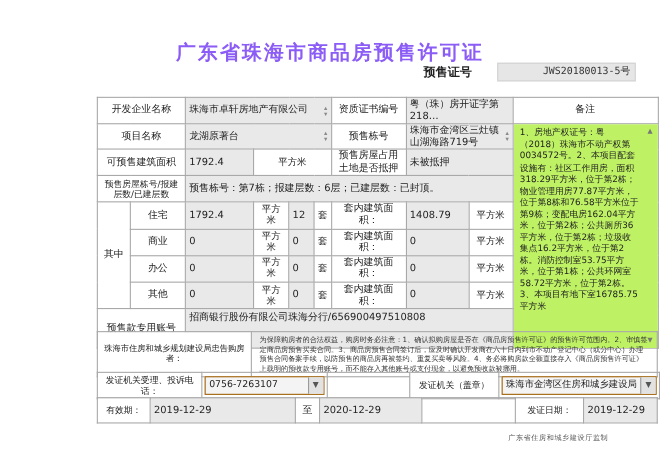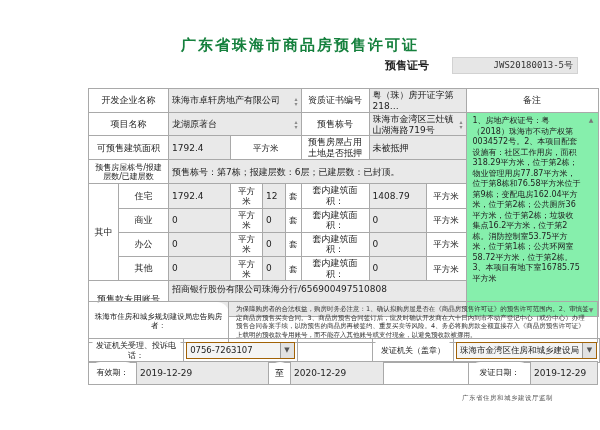--- a/index.html
+++ b/index.html
@@ -4,49 +4,49 @@
 <style>
   * { margin:0; padding:0; box-sizing:border-box; }
   body { background:#fff; }
   .doc {
     position:relative; width:600px; height:430px; background:#ffffff;
     font-family:"DejaVu Sans", sans-serif; color:#1c1c1c; overflow:hidden;
   }
   .title {
     position:absolute; top:36px; left:0; width:100%;
     text-align:center; font-family:"DejaVu Serif", serif;
-    font-size:15px; font-weight:bold; color:#15803d; letter-spacing:2px;
+    font-size:18px; font-weight:bold; color:#8b5cf6; letter-spacing:2px;
   }
   .permit-row {
     position:absolute; top:57px; left:385px;
     display:flex; align-items:center; gap:23px;text-align:right;
   }
   .permit-label { font-size:11px; font-weight:bold; color:#222; }
   .permit-box {
     width:126px; height:17px; background:#e6e6e6; border:1px solid #d2d2d2;
     font-size:9px; line-height:15px; padding:0 4px; color:#333;
     font-family:"DejaVu Sans Mono", monospace; white-space:nowrap; overflow:hidden;
   }
   table { border-collapse:collapse; table-layout:fixed; }
   td {
     border:1px solid #a9a9a9; font-size:9px; line-height:1.18;
     padding:1px 3px; vertical-align:middle; overflow:hidden; color:#222;
   }
-  td.lbl { text-align:center; background:#fff;border-radius:12px; }
+  td.lbl { text-align:center; background:#fff; }
   td.val { background:#e9e9e9; }
   td.unit { text-align:center; font-size:8.5px; }
   .tableA { position:absolute; top:88px; left:88px; }
   .tableAdv { position:absolute; top:301px; left:88px; }
   .tableB1 { position:absolute; top:338px; left:88px; }
   .tableB2 { position:absolute; top:361px; left:88px; }
   .cell-flex { display:flex; align-items:center; justify-content:space-between; height:100%; }
   .spinner { display:flex; flex-direction:column; line-height:5px; font-size:6px; color:#8a8a8a; flex:0 0 auto; }
   .spinner span { height:5px; }
   .clip2 { max-height:20px; overflow:hidden; }
-  .remark-cell { position:relative; background:#86efac; vertical-align:top; }
+  .remark-cell { position:relative; background:#bef264; vertical-align:top; }
   .remark-text {
     font-size:8px; line-height:10.5px; padding:2px 13px 2px 3px;
     color:#222; text-align:left;
   }
   .vscroll-up, .vscroll-down {
     position:absolute; right:1px; width:11px; height:11px; text-align:center;
     font-size:6px; color:#777; line-height:11px;
   }
   .vscroll-up { top:1px; }
   .vscroll-down { bottom:1px; }

